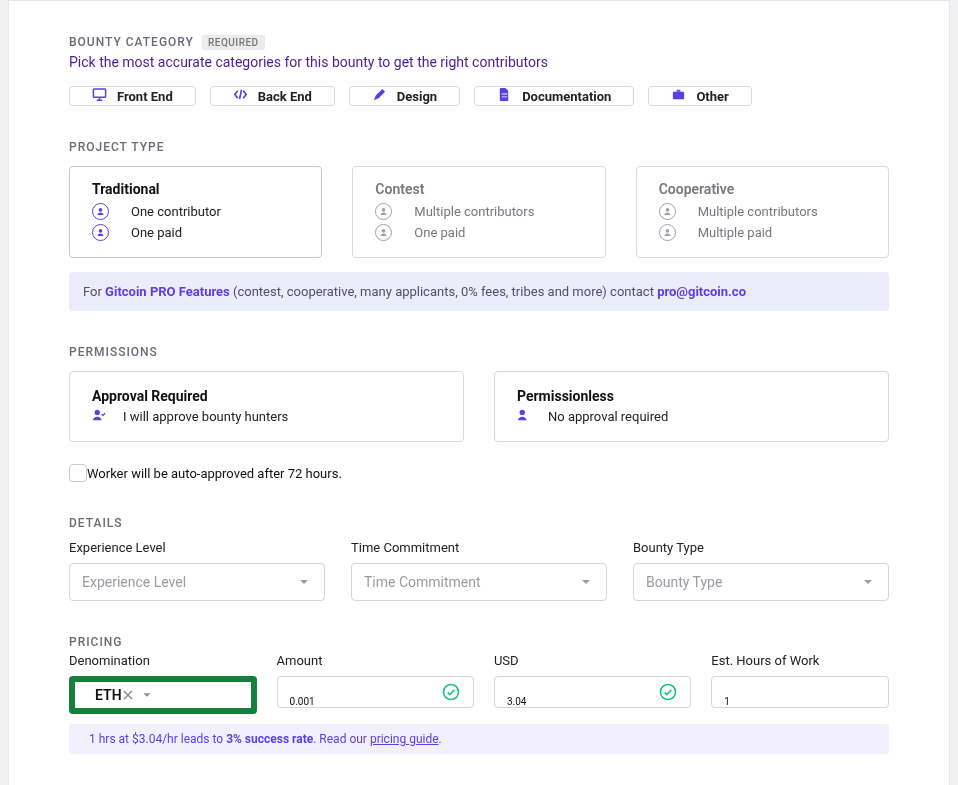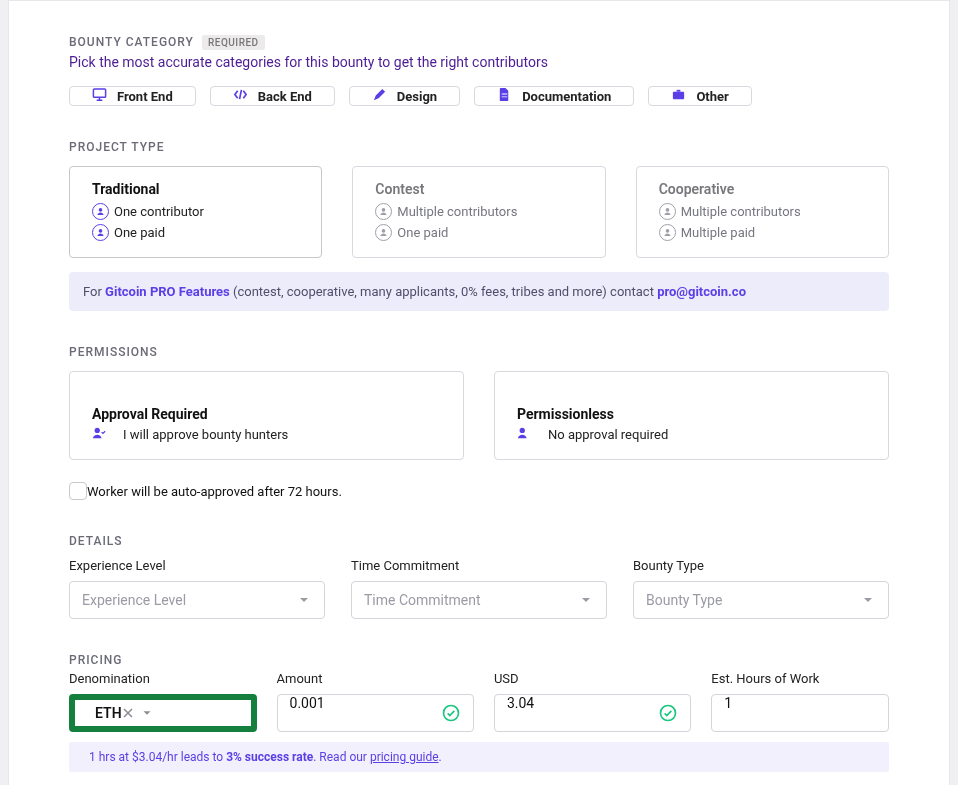--- a/index.html
+++ b/index.html
@@ -58,63 +58,63 @@
     .tri-row { display:flex; gap:30px; margin-top:12px;}
     .tri-card {
       flex:1;
       border:1px solid #d8d8df;
       border-radius:4px;
       padding:14px 22px 16px 22px;
     }
     .tri-card.sel { border-color:#c7c7cc;}
     .tri-title { font-weight:700; font-size:14px; margin-bottom:6px;}
     .tri-title.muted { color:#77777c; font-weight:600;}
-    .tri-line { display:flex; align-items:center; gap:5px; font-size:13px; color:#222; margin-top:4px;}
+    .tri-line { display:flex; align-items:center; gap:22px; font-size:13px; color:#222; margin-top:4px;}
     .tri-line.muted { color:#777781;}
     .person-icon {
       width:17px; height:17px; border:1.5px solid currentColor; border-radius:50%;
       display:flex; align-items:center; justify-content:center;
       flex-shrink:0;
     }
     .person-icon.purple { color:#5b3ee6; border-color:#5b3ee6;}
     .person-icon.grey { color:#9f9fab;}
     .person-icon svg { width:9px; height:9px; }
     .pro-banner {
       background:#edecfb;
       color:#5b3ee6;
       font-size:13px;
       padding:12px 14px;
       border-radius:4px;
       margin-top:14px;
     }
     .pro-banner .plain { color:#4f4f6b;}
     .perm-row { display:flex; gap:30px; margin-top:12px;}
     .perm-card { flex:1; border:1px solid #d8d8df; border-radius:4px; padding:16px 22px;}
-    .perm-title { font-weight:700; font-size:14px;margin-top:18px; }
+    .perm-title { font-weight:700; font-size:14px; }
     .perm-line { display:flex; align-items:center; gap:17px; color:#222; font-size:13px; margin-top:4px;}
     .perm-line svg { width:14px; height:14px; color:#5b3ee6;}
     .chk-row { display:flex; align-items:center; margin-top:22px; font-size:13px;}
     .chk { width:18px; height:18px; border:1px solid #c8c8cf; border-radius:4px; background:#fff;}
     .field-row { display:flex; gap:26px; margin-top:10px;}
     .field-col { flex:1; }
     .mini-label { font-size:13px; color:#222; margin-bottom:8px; }
     .input, .select {
       width:100%;
       height:38px;
       border:1px solid #d4d4db;
       border-radius:4px;
       background:#fff;
       padding:0 12px;
       font-size:14px;
       color:#222;
       display:flex; align-items:center; justify-content:space-between;
     }
     .select { color:#9b9ba6; cursor:pointer;}
     .chev { color:#9b9ba6; width:16px;height:16px;}
-    .input-val { width:100%; height:38px; border:1px solid #d4d4db; border-radius:4px; padding:0 12px; font-size:14px; display:flex; align-items:flex-start; position:relative;}
+    .input-val { width:100%; height:32px; border:1px solid #d4d4db; border-radius:4px; padding:0 12px; font-size:10px; display:flex; align-items:flex-end; position:relative;}
     .input-val .check { position:absolute; right:12px; top:50%; transform:translateY(-50%); width:20px;height:20px;}
     .denom {
       width:100%; height:38px; border:6px solid #15803d; border-radius:4px;
       padding:0 12px 0 20px; display:flex; align-items:center;cursor:pointer;
     }
     .denom .lbl { font-weight:600; }
     .denom .icons { display:flex; align-items:center; gap:6px; color:#8b8b96;}
     .note-bar {
       background:#f2f0fc;
       font-size:12px;

